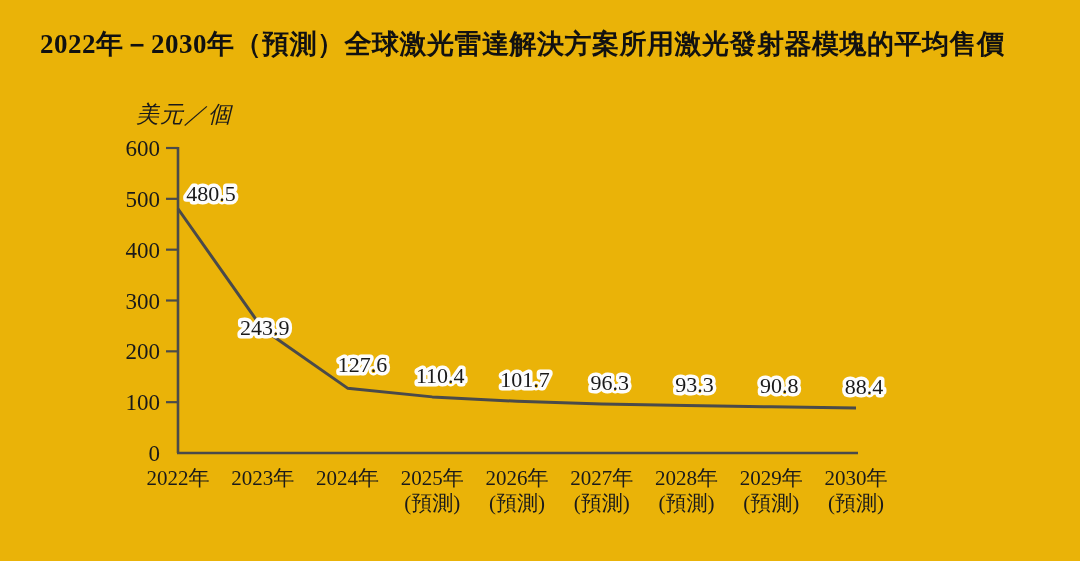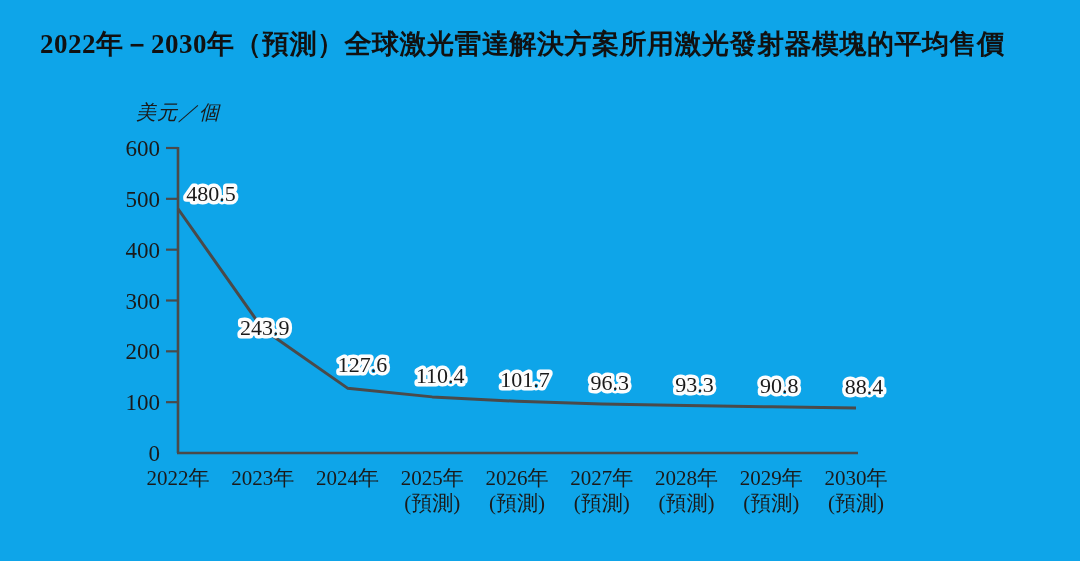--- a/index.html
+++ b/index.html
@@ -4,41 +4,41 @@
 <style>
   html, body {
     margin: 0;
     padding: 0;
     background: #fdfdfd;
   }
   .page {
     position: relative;
     width: 1080px;
     height: 561px;
-    background: #0ea5e9;
+    background: #eab308;
     overflow: hidden;
     font-family: "Liberation Serif", "DejaVu Serif", serif;
     color: #1a1a1a;
   }
   .title {
     position: absolute;
     left: 40px;
     top: 26px;
     margin: 0;
     font-size: 27px;
     font-weight: bold;
     letter-spacing: 0.5px;
     color: #111111;
     white-space: nowrap;
   }
   .ylabel {
     position: absolute;
     left: 136px;
     top: 99px;
-    font-size: 20px;
+    font-size: 23px;
     font-style: italic;
     letter-spacing: 1px;
     color: #1a1a1a;
     white-space: nowrap;
   }
   .chart-svg {
     position: absolute;
     left: 0;
     top: 0;
   }

